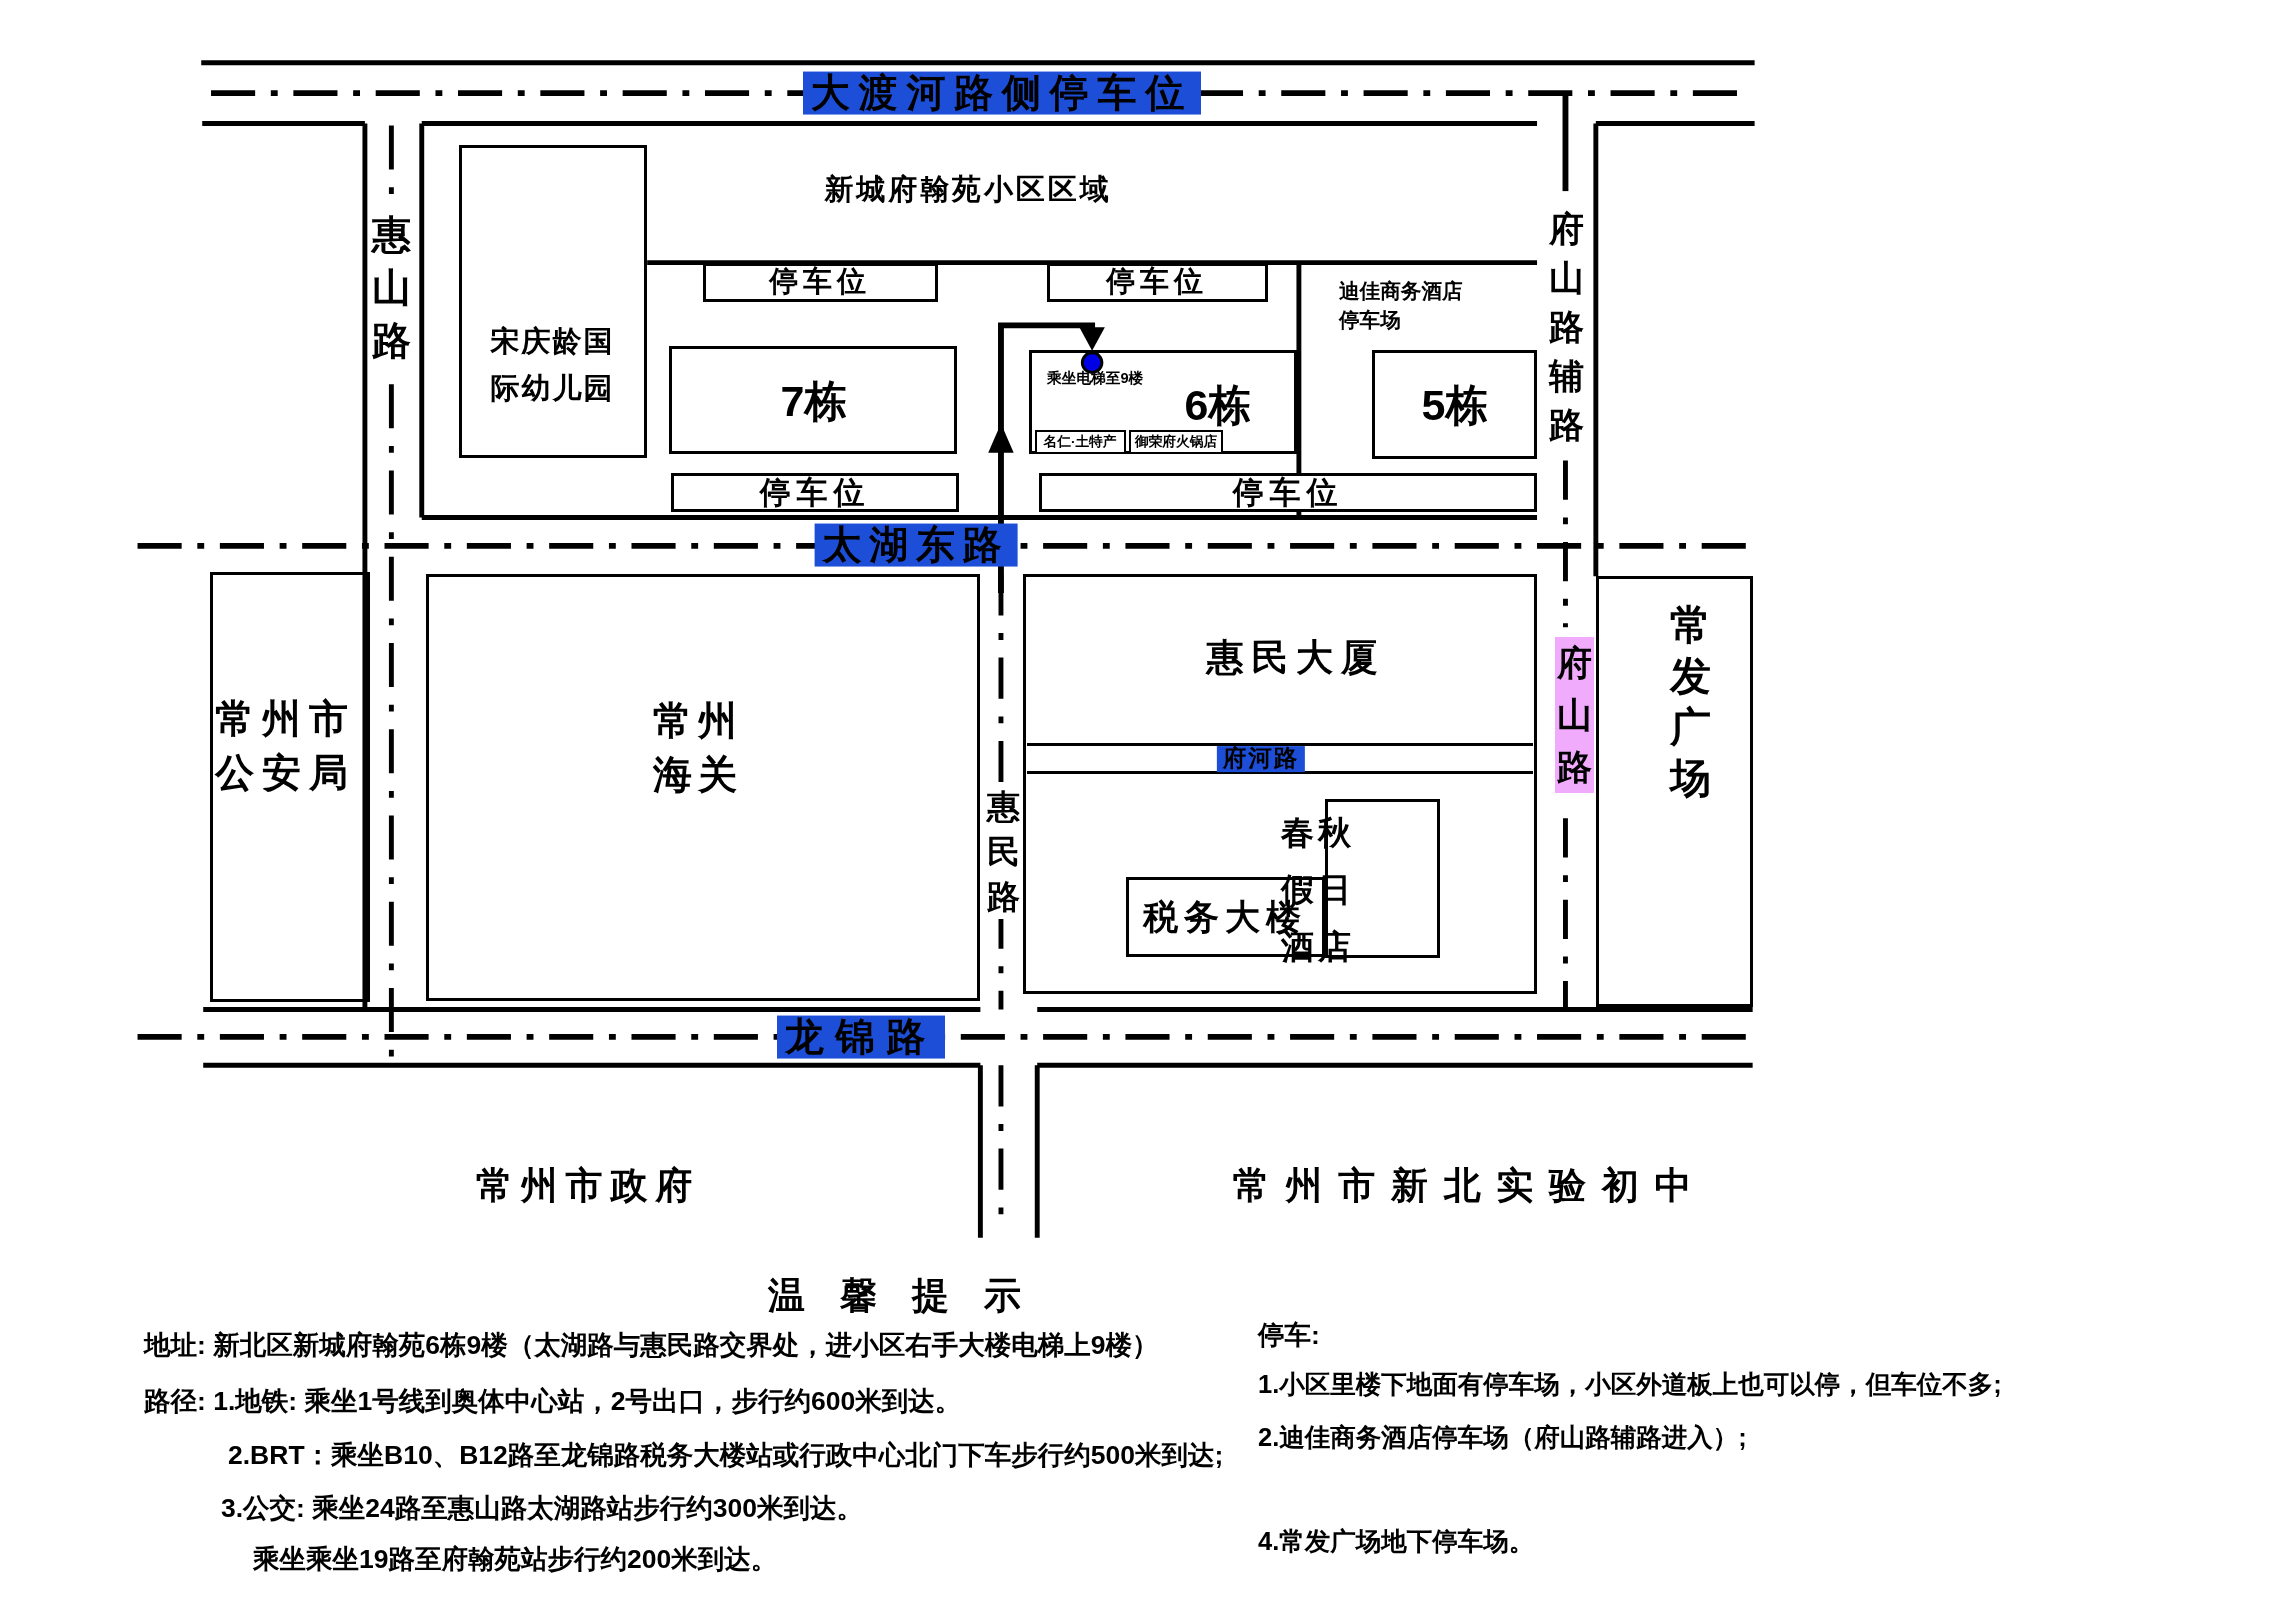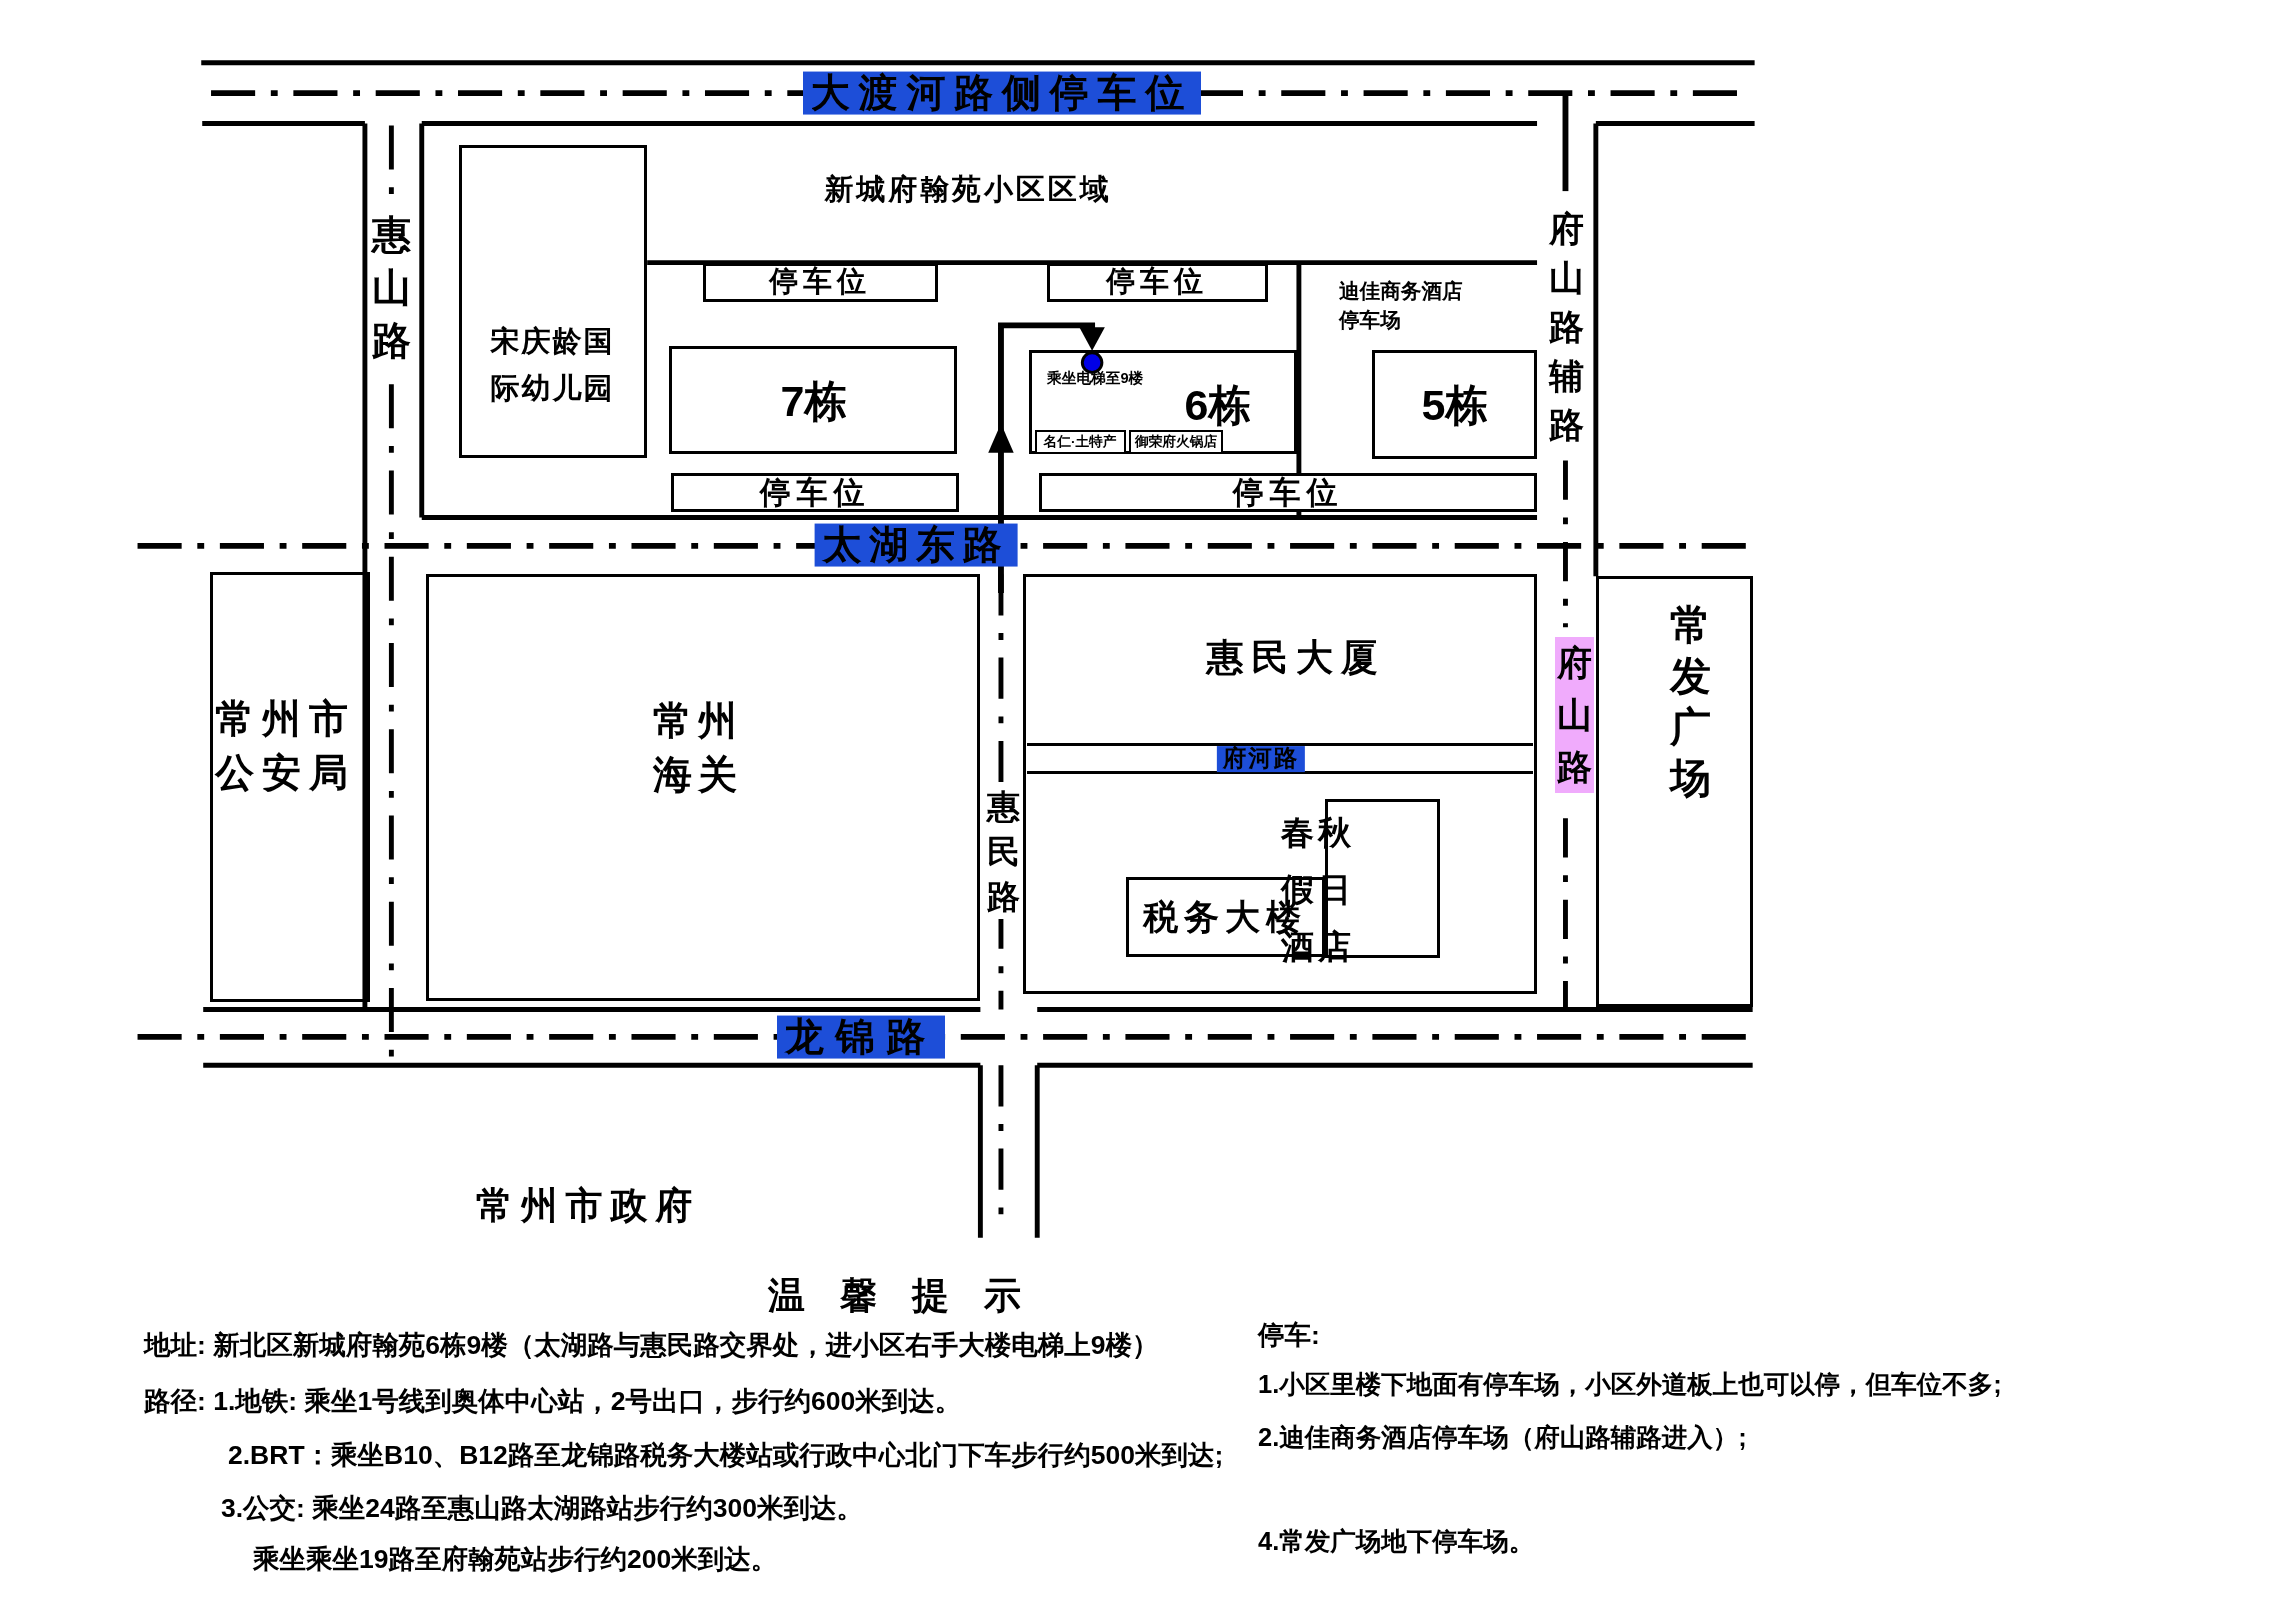--- a/index.html
+++ b/index.html
@@ -101,21 +101,22 @@
   <div class="lbl" style="left:1047px;top:370px;font-size:14.7px;">乘坐电梯至9楼</div>
   <div class="lbl center" style="left:1080px;top:442px;font-size:13.7px;">名仁·土特产</div>
   <div class="lbl center" style="left:1176px;top:442px;font-size:13.7px;">御荣府火锅店</div>
 
   <div class="wrap" style="left:214px;top:692px;width:143px;font-size:39px;line-height:54px;letter-spacing:7.8px;">常州市公安局</div>
   <div class="wrap" style="left:652px;top:694px;width:92px;font-size:39px;line-height:54px;letter-spacing:5.9px;">常州海关</div>
   <div class="lbl center" style="left:1296px;top:658px;font-size:37px;letter-spacing:7.8px;">惠民大厦</div>
   <div class="lbl center" style="left:1225px;top:917px;font-size:35px;letter-spacing:5.9px;">税务大楼</div>
   <div class="wrap" style="left:1280px;top:804px;width:76px;font-size:33px;line-height:57px;letter-spacing:3.9px;">春秋假日酒店</div>
   <div class="vlabel" style="left:1668px;top:600px;width:45px;font-size:41px;line-height:51px;">常发广场</div>
-  <div class="lbl center" style="left:588px;top:1186px;font-size:37px;letter-spacing:7.8px;margin-top:20px;">常州市政府</div>
+  <div class="lbl center" style="left:588px;top:1186px;font-size:37px;letter-spacing:7.8px;">常州市政府</div>
+  <div class="lbl center" style="left:1470px;top:1186px;font-size:37px;letter-spacing:15.7px;">常州市新北实验初中</div>
 
   <div class="lbl center" style="left:912px;top:1296px;font-size:37px;letter-spacing:35px;">温馨提示</div>
   <div class="lbl" style="left:144px;top:1331px;font-size:26.5px;">地址: 新北区新城府翰苑6栋9楼（太湖路与惠民路交界处，进小区右手大楼电梯上9楼）</div>
   <div class="lbl" style="left:144px;top:1387px;font-size:26.5px;">路径: 1.地铁: 乘坐1号线到奥体中心站，2号出口，步行约600米到达。</div>
   <div class="lbl" style="left:228px;top:1441px;font-size:26.5px;">2.BRT：乘坐B10、B12路至龙锦路税务大楼站或行政中心北门下车步行约500米到达;</div>
   <div class="lbl" style="left:221px;top:1494px;font-size:26.5px;">3.公交: 乘坐24路至惠山路太湖路站步行约300米到达。</div>
   <div class="lbl" style="left:253px;top:1545px;font-size:26.5px;">乘坐乘坐19路至府翰苑站步行约200米到达。</div>
   <div class="lbl" style="left:1258px;top:1321px;font-size:26.5px;">停车:</div>
   <div class="lbl" style="left:1258px;top:1370px;font-size:25.5px;">1.小区里楼下地面有停车场，小区外道板上也可以停，但车位不多;</div>
   <div class="lbl" style="left:1258px;top:1423px;font-size:25.5px;">2.迪佳商务酒店停车场（府山路辅路进入）;</div>

